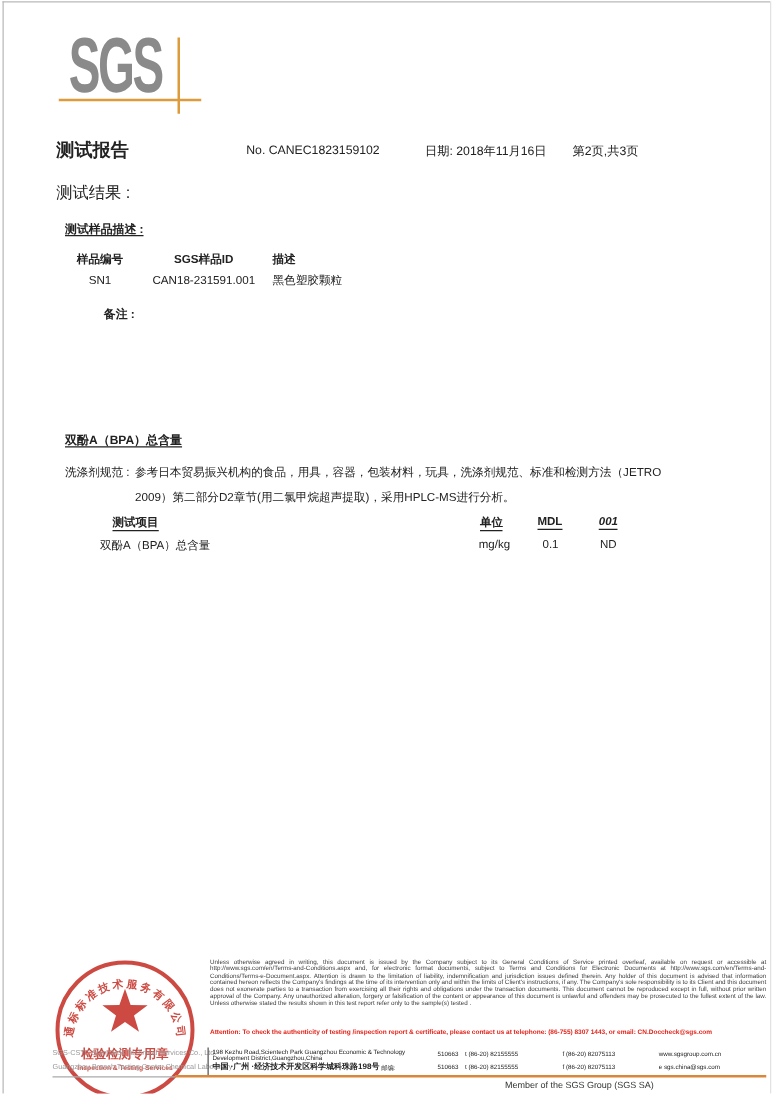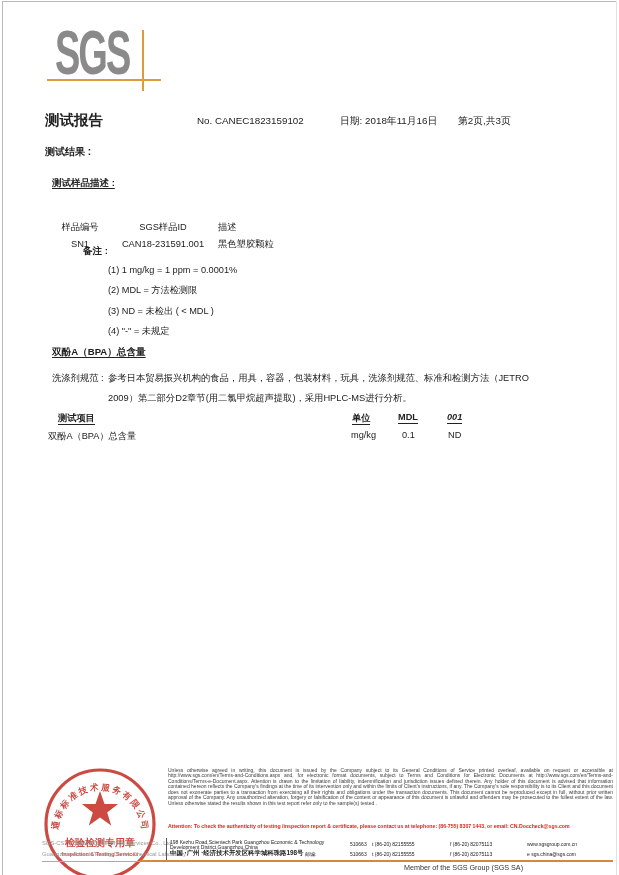--- a/index.html
+++ b/index.html
@@ -17,38 +17,38 @@
         letter-spacing:-4px;transform:scale(0.5,0.82);transform-origin:left top;}
   .logo-hline{left:47px;top:79px;width:114px;height:2px;background:#DE9B3B;}
   .logo-vline{left:142px;top:30px;width:2px;height:61px;background:#DE9B3B;}
 
   
   .doc-title{left:45px;top:111px;font-size:14.5px;font-weight:bold;}
   .report-no{left:197px;top:115px;font-size:9.8px;}
   .report-date{left:340px;top:115px;font-size:9.8px;}
   .report-page{left:458px;top:115px;font-size:9.8px;}
 
-  .results-label{left:45px;top:145px;font-size:10px;font-weight:bold;}
+  .results-label{left:45px;top:145px;font-size:13px;font-weight:normal;}
 
   .sample-heading{left:52px;top:177px;font-size:9.5px;font-weight:bold;
                   text-decoration:underline;text-underline-offset:2px;}
   .sample-table{left:52px;top:199px;display:grid;grid-template-columns:56px 110px 220px;
                 font-size:9.3px;line-height:17px;}
   .sample-table .c1,.sample-table .c2{text-align:center;}
-  .sample-table .hd{font-weight:normal;margin-top:20px;}
+  .sample-table .hd{font-weight:bold;}
 
   .notes-heading{left:52px;top:245px;font-size:9.5px;font-weight:bold;margin-left:31px;}
   .notes-list{left:108px;top:260px;font-size:9.2px;line-height:20.3px;}
 
   .bpa-heading{left:52px;top:346px;font-size:9.6px;font-weight:bold;
                text-decoration:underline;text-underline-offset:2px;}
   .method-label{left:52px;top:372px;font-size:9.3px;}
   .method-text{left:108px;top:369px;width:444px;font-size:9.3px;line-height:19.5px;}
 
-  .rt-cell{font-size:9.2px;}
+  .rt-cell{font-size:9.2px;margin-left:32px;}
   .rt-underline{border-bottom:1px solid #222;padding-bottom:1px;font-weight:bold;}
   .rt-item-h{left:58px;top:412px;}
   .rt-unit-h{left:352px;top:412px;}
   .rt-mdl-h{left:398px;top:412px;}
   .rt-sample-h{left:447px;top:412px;font-style:italic;}
   .rt-item{left:48px;top:430px;}
   .rt-unit{left:351px;top:430px;}
   .rt-mdl{left:402px;top:430px;text-align:center;}
   .rt-value{left:448px;top:430px;}
 
@@ -102,26 +102,20 @@
   <div class="abs sample-table">
     <div class="c1 hd">样品编号</div>
     <div class="c2 hd">SGS样品ID</div>
     <div class="c3 hd">描述</div>
     <div class="c1">SN1</div>
     <div class="c2">CAN18-231591.001</div>
     <div class="c3">黑色塑胶颗粒</div>
   </div>
 
   <div class="abs notes-heading">备注 :</div>
-  <div class="abs notes-list">
-    <div>(1) 1 mg/kg = 1 ppm = 0.0001%</div>
-    <div>(2) MDL = 方法检测限</div>
-    <div>(3) ND = 未检出 ( &lt; MDL )</div>
-    <div>(4) "-" = 未规定</div>
-  </div>
 
   <div class="abs bpa-heading">双酚A（BPA）总含量</div>
   <div class="abs method-label">洗涤剂规范 :</div>
   <div class="abs method-text">参考日本贸易振兴机构的食品，用具，容器，包装材料，玩具，洗涤剂规范、标准和检测方法（JETRO 2009）第二部分D2章节(用二氯甲烷超声提取)，采用HPLC-MS进行分析。</div>
 
   <div class="abs rt-cell rt-item-h"><span class="rt-underline">测试项目</span></div>
   <div class="abs rt-cell rt-unit-h"><span class="rt-underline">单位</span></div>
   <div class="abs rt-cell rt-mdl-h"><span class="rt-underline">MDL</span></div>
   <div class="abs rt-cell rt-sample-h"><span class="rt-underline">001</span></div>
   <div class="abs rt-cell rt-item">双酚A（BPA）总含量</div>

